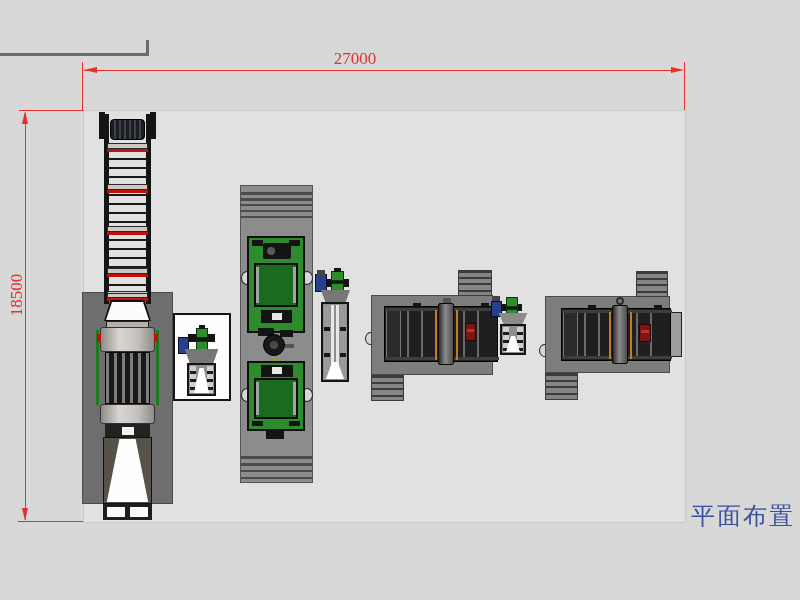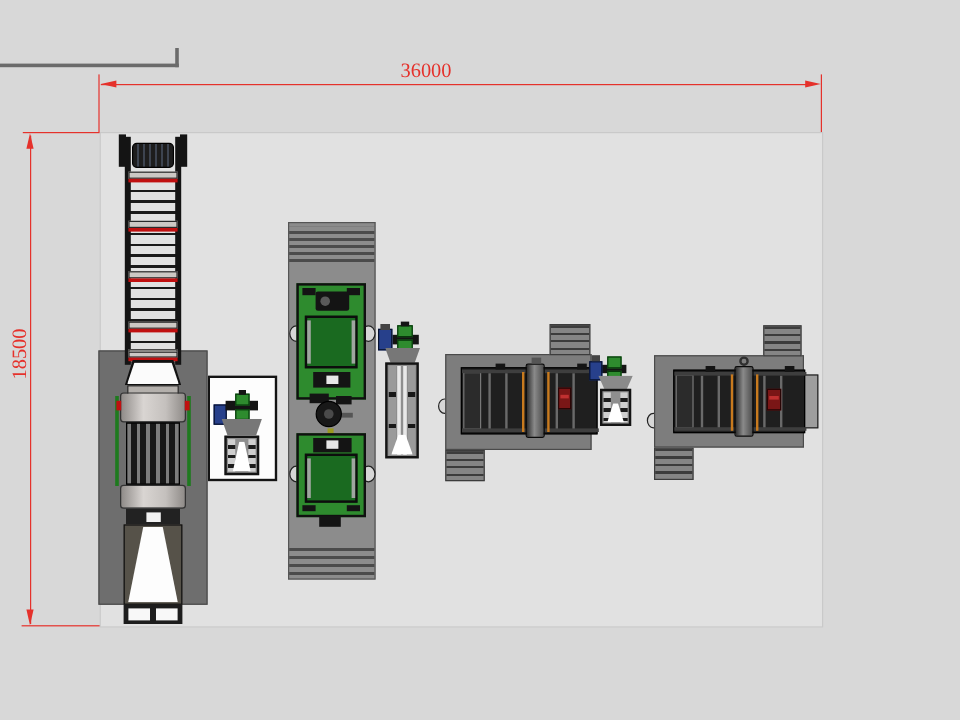--- a/index.html
+++ b/index.html
@@ -37,21 +37,21 @@
 </head>
 <body>
 
 <div id="stage">
 
   <div class="abs" style="left:83px;top:110px;width:603px;height:413px;background:#e1e1e1;border:1px solid #c9c9c9;box-sizing:border-box;"></div>
 
   <div class="abs" style="left:0;top:53px;width:149px;height:3px;background:#6b6b6b;"></div>
   <div class="abs" style="left:146px;top:40px;width:3px;height:16px;background:#6b6b6b;"></div>
 
-  <div class="abs dim" style="left:310px;top:50px;width:90px;text-align:center;">36000</div>
+  <div class="abs dim" style="left:310px;top:50px;width:90px;text-align:center;">27000</div>
   <div class="abs dimline" style="left:84px;top:70px;width:593px;height:1px;"></div>
   <div class="abs arrL" style="left:84px;top:67px;"></div>
   <div class="abs arrR" style="left:671px;top:67px;"></div>
   <div class="abs dimline" style="left:82px;top:62px;width:1px;height:48px;"></div>
   <div class="abs dimline" style="left:684px;top:62px;width:1px;height:48px;"></div>
 
   <div class="abs dim" style="left:-21px;top:286px;width:76px;height:18px;text-align:center;transform:rotate(-90deg);">18500</div>
   <div class="abs dimline" style="left:25px;top:113px;width:1px;height:407px;"></div>
   <div class="abs arrU" style="left:22px;top:111px;"></div>
   <div class="abs arrD" style="left:22px;top:508px;"></div>
@@ -242,14 +242,15 @@
     <div class="abs orange" style="left:47px;top:3px;height:47px;"></div>
     <div class="abs orange" style="left:68px;top:3px;height:47px;"></div>
     <div class="abs" style="left:50px;top:-4px;width:16px;height:59px;background:linear-gradient(90deg,#2e2e2e,#8a8a8a 45%,#4e4e4e);border:1px solid #0a0a0a;border-radius:2px;box-sizing:border-box;"></div>
     <div class="abs" style="left:54px;top:-12px;width:8px;height:8px;border:2px solid #2f2f2f;border-radius:50%;box-sizing:border-box;"></div>
     <div class="abs" style="left:77px;top:15px;width:12px;height:18px;background:#7a1616;border:1px solid #2a0505;box-sizing:border-box;"></div>
     <div class="abs" style="left:79px;top:21px;width:8px;height:3px;background:#c03030;"></div>
     <div class="abs blk" style="left:26px;top:-4px;width:8px;height:5px;"></div>
     <div class="abs blk" style="left:92px;top:-4px;width:8px;height:5px;"></div>
   </div>
 
+  <div class="abs caption" style="left:691px;top:500px;width:105px;">平面布置</div>
 
 </div>
 
 </body></html>

